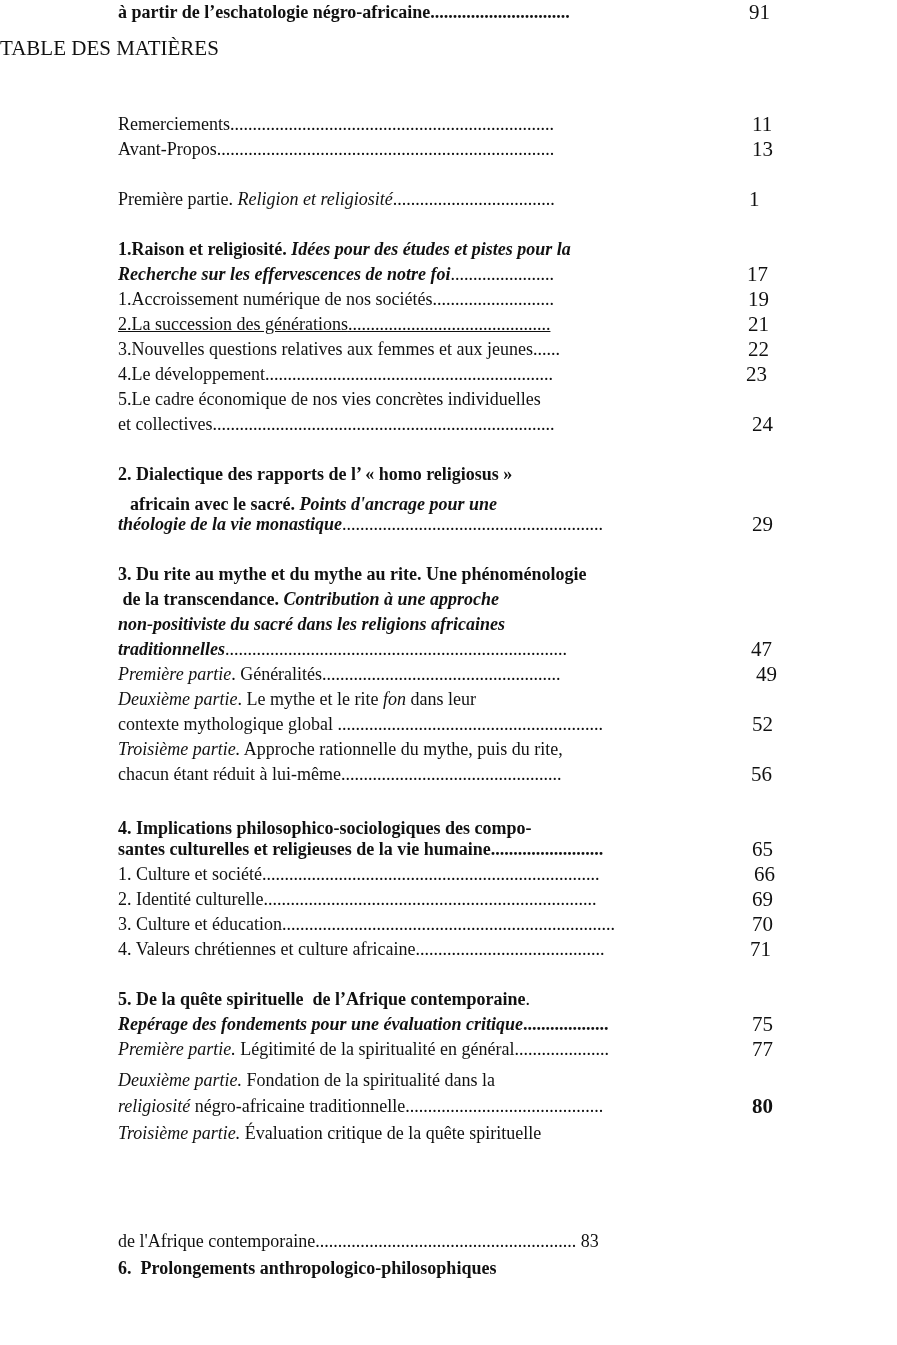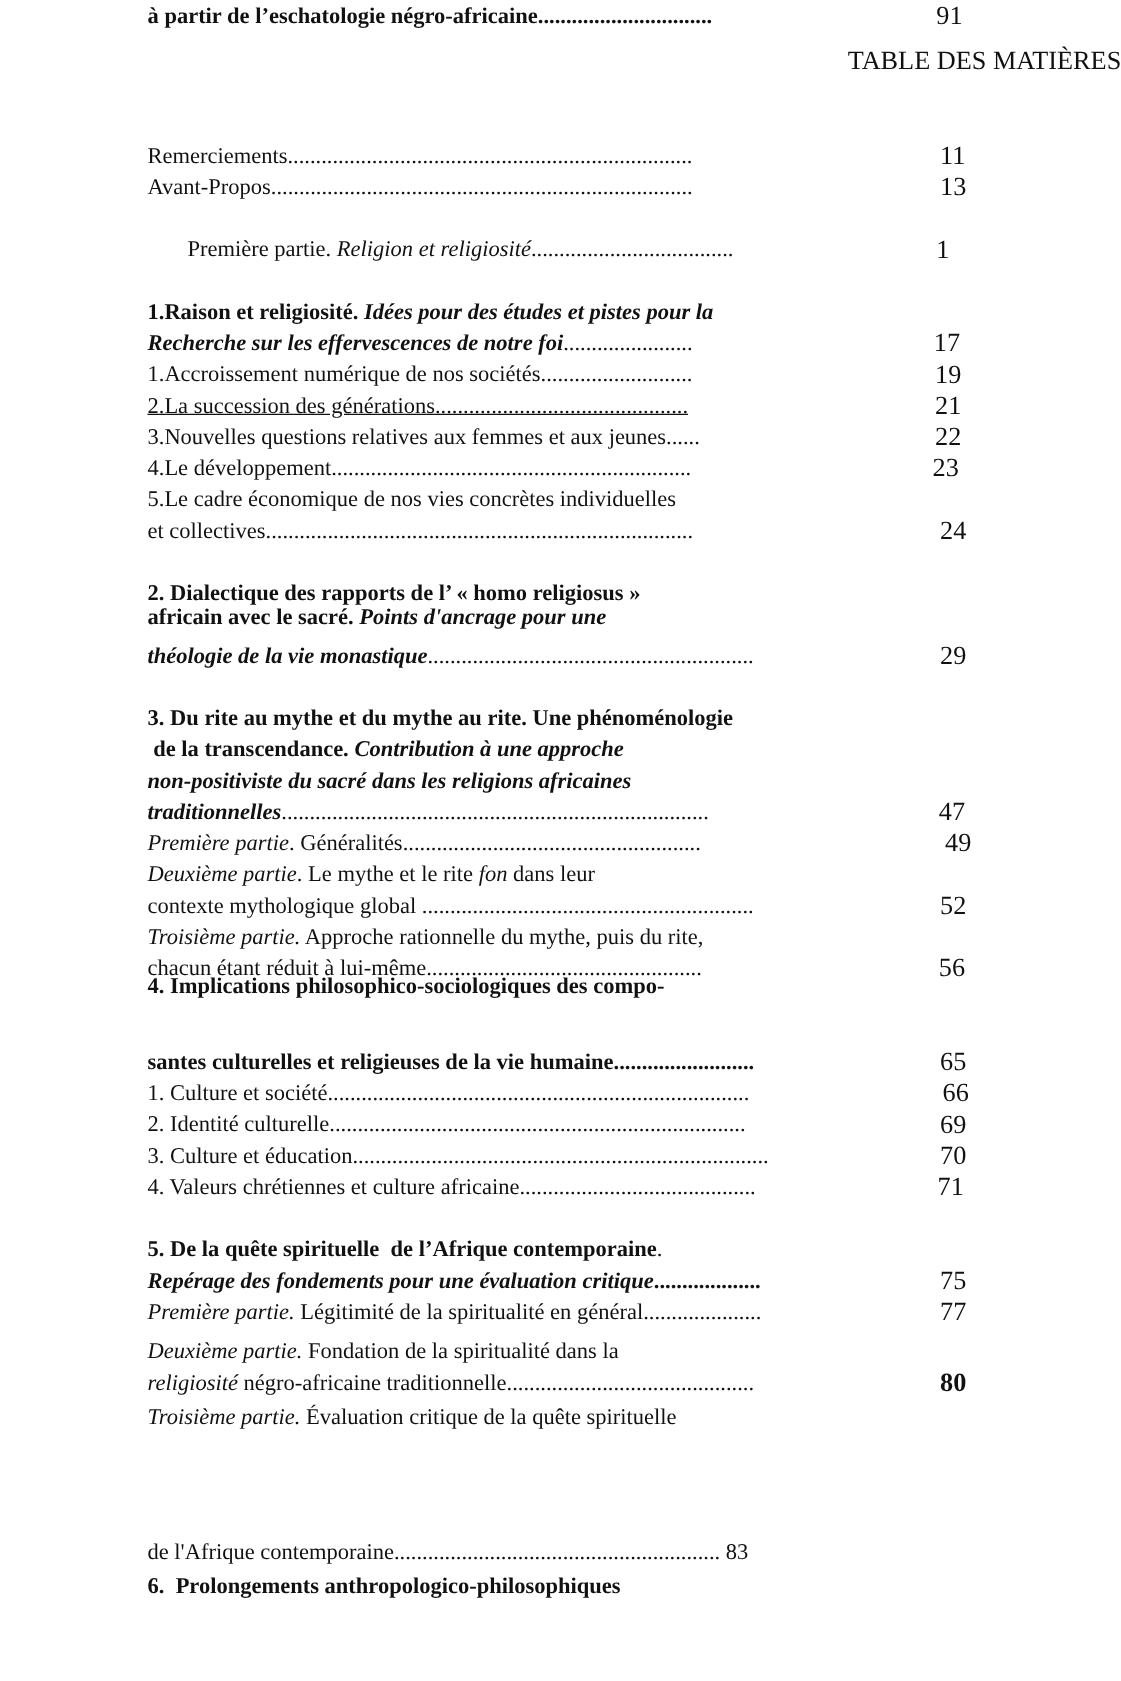--- a/index.html
+++ b/index.html
@@ -1,69 +1,69 @@
 <!DOCTYPE html>
 <html><head>
 <meta charset="utf-8">
 <style>
   html, body { margin: 0; padding: 0; background: #ffffff; }
   body { width: 897px; height: 1345px; position: relative; overflow: hidden;
          font-family: "Liberation Serif", serif; color: #111111; }
-  .title { position: absolute; left: 0; width: 897px; top: 36px; text-align: right;
+  .title { position: absolute; left: 0; width: 897px; top: 36px; text-align: left;
            font-size: 21px; letter-spacing: 0px; }
   .line { position: absolute; left: 118px; font-size: 18px; line-height: 25px; white-space: pre; }
   .pg { position: absolute; font-size: 21px; line-height: 25px; }
   .b { font-weight: bold; }
   .i { font-style: italic; }
   .bi { font-weight: bold; font-style: italic; text-align: right; }
 </style>
 </head>
 <body>
 
 <div class="title">TABLE DES MATIÈRES</div>
 
 <div id="toc">
     <div class="line" style="top: 112px;"><span>Remerciements</span><span>........................................................................</span></div>
     <div class="pg" style="top: 112px; left: 752px;">11</div>
     <div class="line" style="top: 137px;"><span>Avant-Propos</span><span>...........................................................................</span></div>
     <div class="pg" style="top: 137px; left: 752px;">13</div>
-    <div class="line" style="top: 187px; margin-left: 32px;"><span>Première partie. </span><span class="i">Religion et religiosité</span><span>....................................</span></div>
+    <div class="line" style="top: 187px;"><span>Première partie. </span><span class="i">Religion et religiosité</span><span>....................................</span></div>
     <div class="pg" style="top: 187px; left: 749px;">1</div>
     <div class="line" style="top: 237px;"><span class="b">1.Raison et religiosité. </span><span class="bi">Idées pour des études et pistes pour la</span></div>
     <div class="line" style="top: 262px;"><span class="bi">Recherche sur les effervescences de notre foi</span><span>.......................</span></div>
     <div class="pg" style="top: 262px; left: 747px;">17</div>
     <div class="line" style="top: 287px;"><span>1.Accroissement numérique de nos sociétés</span><span>...........................</span></div>
     <div class="pg" style="top: 287px; left: 748px;">19</div>
     <div class="line" style="top: 312px; text-decoration: underline;"><span>2.La succession des générations</span><span>.............................................</span></div>
     <div class="pg" style="top: 312px; left: 748px;">21</div>
     <div class="line" style="top: 337px;"><span>3.Nouvelles questions relatives aux femmes et aux jeunes</span><span>......</span></div>
     <div class="pg" style="top: 337px; left: 748px;">22</div>
     <div class="line" style="top: 362px;"><span>4.Le développement</span><span>................................................................</span></div>
     <div class="pg" style="top: 362px; left: 746px;">23</div>
     <div class="line" style="top: 387px;"><span>5.Le cadre économique de nos vies concrètes individuelles</span></div>
     <div class="line" style="top: 412px;"><span>et collectives</span><span>............................................................................</span></div>
     <div class="pg" style="top: 412px; left: 752px;">24</div>
     <div class="line" style="top: 462px;"><span class="b">2. Dialectique des rapports de l’ « homo religiosus »</span></div>
-    <div class="line" style="top: 481px;"><span class="b">africain avec le sacré. </span><span class="bi">Points d'ancrage pour une</span></div>
+    <div class="line" style="top: 492px; margin-left: 12px;"><span class="b">africain avec le sacré. </span><span class="bi">Points d'ancrage pour une</span></div>
     <div class="line" style="top: 512px;"><span class="bi">théologie de la vie monastique</span><span>..........................................................</span></div>
     <div class="pg" style="top: 512px; left: 752px;">29</div>
     <div class="line" style="top: 562px;"><span class="b">3. Du rite au mythe et du mythe au rite. Une phénoménologie</span></div>
     <div class="line" style="top: 587px;"><span class="b"> de la transcendance. </span><span class="bi">Contribution à une approche</span></div>
     <div class="line" style="top: 612px;"><span class="bi">non-positiviste du sacré dans les religions africaines</span></div>
     <div class="line" style="top: 637px;"><span class="bi">traditionnelles</span><span>............................................................................</span></div>
     <div class="pg" style="top: 637px; left: 751px;">47</div>
     <div class="line" style="top: 662px;"><span class="i">Première partie</span><span>. Généralités</span><span>.....................................................</span></div>
     <div class="pg" style="top: 662px; left: 756px;">49</div>
     <div class="line" style="top: 687px;"><span class="i">Deuxième partie</span><span>. Le mythe et le rite </span><span class="i">fon</span><span> dans leur</span></div>
     <div class="line" style="top: 712px;"><span>contexte mythologique global </span><span>...........................................................</span></div>
     <div class="pg" style="top: 712px; left: 752px;">52</div>
     <div class="line" style="top: 737px;"><span class="i">Troisième partie.</span><span> Approche rationnelle du mythe, puis du rite,</span></div>
     <div class="line" style="top: 762px;"><span>chacun étant réduit à lui-même</span><span>.................................................</span></div>
     <div class="pg" style="top: 762px; left: 751px;">56</div>
-    <div class="line" style="top: 776px;"><span class="b">4. Implications philosophico-sociologiques des compo-</span></div>
+    <div class="line" style="top: 816px;"><span class="b">4. Implications philosophico-sociologiques des compo-</span></div>
     <div class="line" style="top: 837px;"><span class="b">santes culturelles et religieuses de la vie humaine</span><span class="b">.........................</span></div>
     <div class="pg" style="top: 837px; left: 752px;">65</div>
     <div class="line" style="top: 862px;"><span>1. Culture et société</span><span>...........................................................................</span></div>
     <div class="pg" style="top: 862px; left: 754px;">66</div>
     <div class="line" style="top: 887px;"><span>2. Identité culturelle</span><span>..........................................................................</span></div>
     <div class="pg" style="top: 887px; left: 752px;">69</div>
     <div class="line" style="top: 912px;"><span>3. Culture et éducation</span><span>..........................................................................</span></div>
     <div class="pg" style="top: 912px; left: 752px;">70</div>
     <div class="line" style="top: 937px;"><span>4. Valeurs chrétiennes et culture africaine</span><span>..........................................</span></div>
     <div class="pg" style="top: 937px; left: 750px;">71</div>

